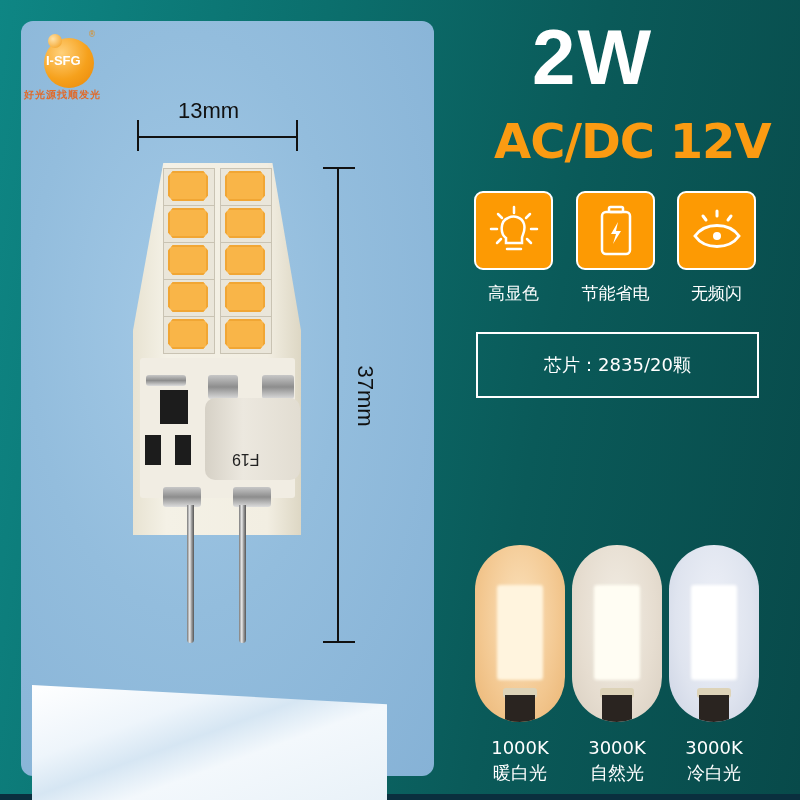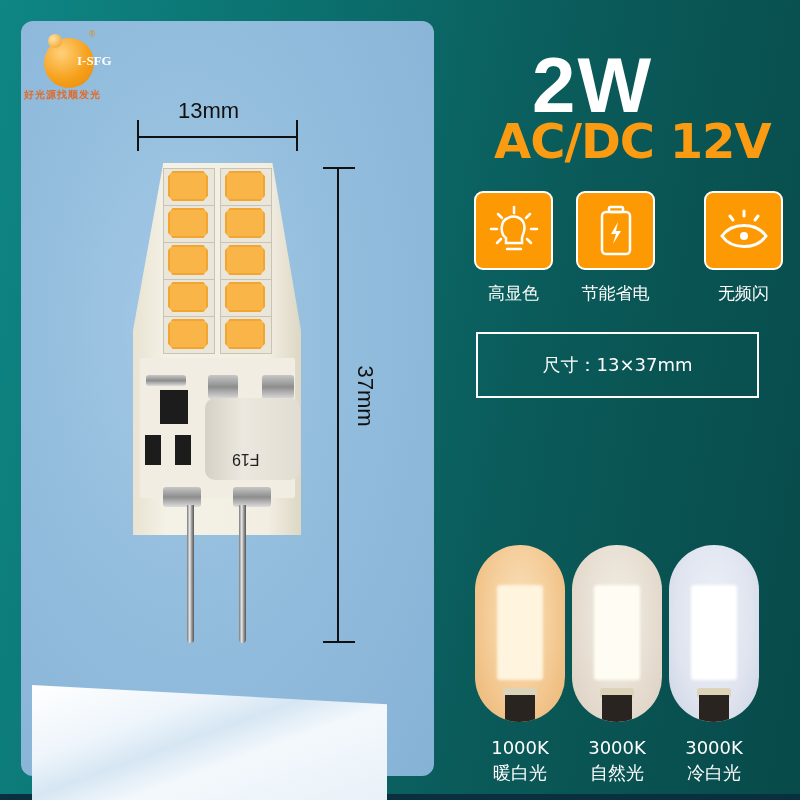--- a/index.html
+++ b/index.html
@@ -20,21 +20,21 @@
     clip-path: polygon(0 0, 100% 16%, 100% 100%, 0 100%);
   }
   
   .logo { position:absolute; left:36px; top:24px; width:80px; height:80px; }
   .logo-ball {
     position:absolute; left:8px; top:14px; width:50px; height:50px; border-radius:50%;
     background: radial-gradient(circle at 35% 30%, #ffd07a 0%, #f6a11c 55%, #e88608 100%);
   }
   .logo-small { position:absolute; left:12px; top:10px; width:14px; height:14px; border-radius:50%;
     background: radial-gradient(circle at 35% 35%, #ffe2a8, #f29a14); }
-  .logo-text { position:absolute; left:10px; top:29px; color:#fff; font-weight:bold; font-size:13px; letter-spacing:0; font-family:Liberation Serif, serif;margin-left:31px; }
+  .logo-text { position:absolute; left:10px; top:29px; color:#fff; font-weight:bold; font-size:13px; letter-spacing:0; font-family:Liberation Sans, sans-serif; }
   .logo-reg { position:absolute; left:88px; top:30px; color:#d9902a; font-size:8px; }
   .logo-slogan { position:absolute; left:24px; top:88px; color:#e06a2a; font-size:10px; letter-spacing:1px; font-family:"DejaVu Serif", serif; font-weight:bold; }
 
   
   .dim-h-label { position:absolute; left:178px; top:98px; font-size:22px; color:#111; font-family:"Liberation Sans", sans-serif; }
   .dim-h-line { position:absolute; left:138px; top:136px; width:160px; height:2px; background:#111; }
   .dim-h-tick-l { position:absolute; left:137px; top:120px; width:2px; height:31px; background:#111; }
   .dim-h-tick-r { position:absolute; left:296px; top:120px; width:2px; height:31px; background:#111; }
   .dim-v-line { position:absolute; left:337px; top:168px; width:2px; height:474px; background:#111; }
   .dim-v-tick-t { position:absolute; left:323px; top:167px; width:32px; height:2px; background:#111; }
@@ -54,21 +54,21 @@
   .led-frame { position:absolute; width:50px; height:36px; background:#eae6da; border:1px solid #c9c3b3; }
   .pcb { position:absolute; left:140px; top:358px; width:155px; height:140px; background:#f1ede3; border-radius:3px; }
   .chip { position:absolute; background:#1c1c1c; }
   .cap { position:absolute; left:205px; top:398px; width:95px; height:82px; border-radius:10px;
     background: linear-gradient(90deg,#d6d1c6,#ece8df 40%,#e2ddd2); }
   .cap-text { position:absolute; left:232px; top:450px; font-size:16px; color:#222; transform:rotate(180deg); font-family:"Liberation Sans", sans-serif; }
   .solder { position:absolute; background: linear-gradient(180deg,#c7c7c7,#8d8d8d,#dcdcdc); border-radius:3px; }
   .pin { position:absolute; width:7px; background: linear-gradient(90deg,#777,#eee 40%,#aaa 60%,#555); border-radius:0 0 4px 4px; }
 
   
-  .title-power { position:absolute; left:532px; top:18px; font-size:78px; font-weight:bold; color:#fff; letter-spacing:2px; font-family:"Liberation Sans", sans-serif; line-height:1;margin-top:28px; }
+  .title-power { position:absolute; left:532px; top:18px; font-size:78px; font-weight:bold; color:#fff; letter-spacing:2px; font-family:"Liberation Sans", sans-serif; line-height:1; }
   .title-voltage { position:absolute; left:494px; top:117px; font-size:48px; font-weight:bold; color:#fb9b12; font-family:"DejaVu Sans", sans-serif; line-height:1; letter-spacing:-1px; }
   .feature { position:absolute; top:191px; width:79px; }
   .feature-box { width:75px; height:75px; background:#fd9a03; border:2px solid #fff; border-radius:9px; position:relative; }
   .feature-box svg { position:absolute; left:12px; top:12px; }
   .feature-label { margin-top:12px; text-align:center; color:#fff; font-size:17px; white-space:nowrap; }
   .specs { position:absolute; left:476px; top:332px; width:279px; border:2px solid #fff; }
   .spec-row { height:62px; display:flex; align-items:center; justify-content:center; color:#fff; font-size:18px; border-bottom:2px solid #fff; }
   .spec-row:last-child { border-bottom:none; }
   .swatch { position:absolute; top:545px; width:90px; height:177px; border-radius:45px; overflow:hidden; }
   .swatch .glow { position:absolute; left:22px; top:40px; width:46px; height:95px; background:#fff; border-radius:3px; filter:blur(1.5px); }
@@ -160,35 +160,35 @@
 <div class="feature" style="left:576px">
   <div class="feature-box">
     <svg width="52" height="52" viewBox="0 0 52 52" fill="none" stroke="#fff" stroke-width="2.5" stroke-linejoin="round">
       <rect x="19" y="2" width="14" height="5" rx="1.5"></rect>
       <rect x="12" y="7" width="28" height="42" rx="4"></rect>
       <path d="M28 17 L21 29 L26 29 L23 39 L31 26 L26 26 Z" fill="#fff" stroke="none"></path>
     </svg>
   </div>
   <div class="feature-label">节能省电</div>
 </div>
-<div class="feature" style="left:704px">
+<div class="feature" style="left:677px">
   <div class="feature-box">
     <svg width="52" height="52" viewBox="0 0 52 52" fill="none" stroke="#fff" stroke-width="3" stroke-linecap="round">
       <line x1="26" y1="6" x2="26" y2="11"></line>
       <line x1="12" y1="11" x2="15" y2="15"></line>
       <line x1="40" y1="11" x2="37" y2="15"></line>
       <path d="M4 31 C14 17 38 17 48 31 C38 45 14 45 4 31 Z"></path>
       <circle cx="26" cy="31" r="4" fill="#fff" stroke="none"></circle>
     </svg>
   </div>
   <div class="feature-label">无频闪</div>
 </div>
 
 <div class="specs">
-  <div class="spec-row">尺寸：13×37mm</div>
+  <div class="spec-row">芯片：2835/20颗</div>
 </div>
 
 <div class="swatch" style="left:475px;background:radial-gradient(ellipse at 50% 40%,#fbe2bd,#f3c891 60%,#eab574)">
   <div class="glow" style="background:#fff4de"></div>
     <div class="ring"></div>
     <div class="base"></div>
 </div>
 <div class="swatch" style="left:572px;background:radial-gradient(ellipse at 50% 40%,#f2ede4,#e6ddd0 60%,#d9cfc1)">
   <div class="glow" style="background:#fffdf3"></div>
     <div class="ring"></div>

